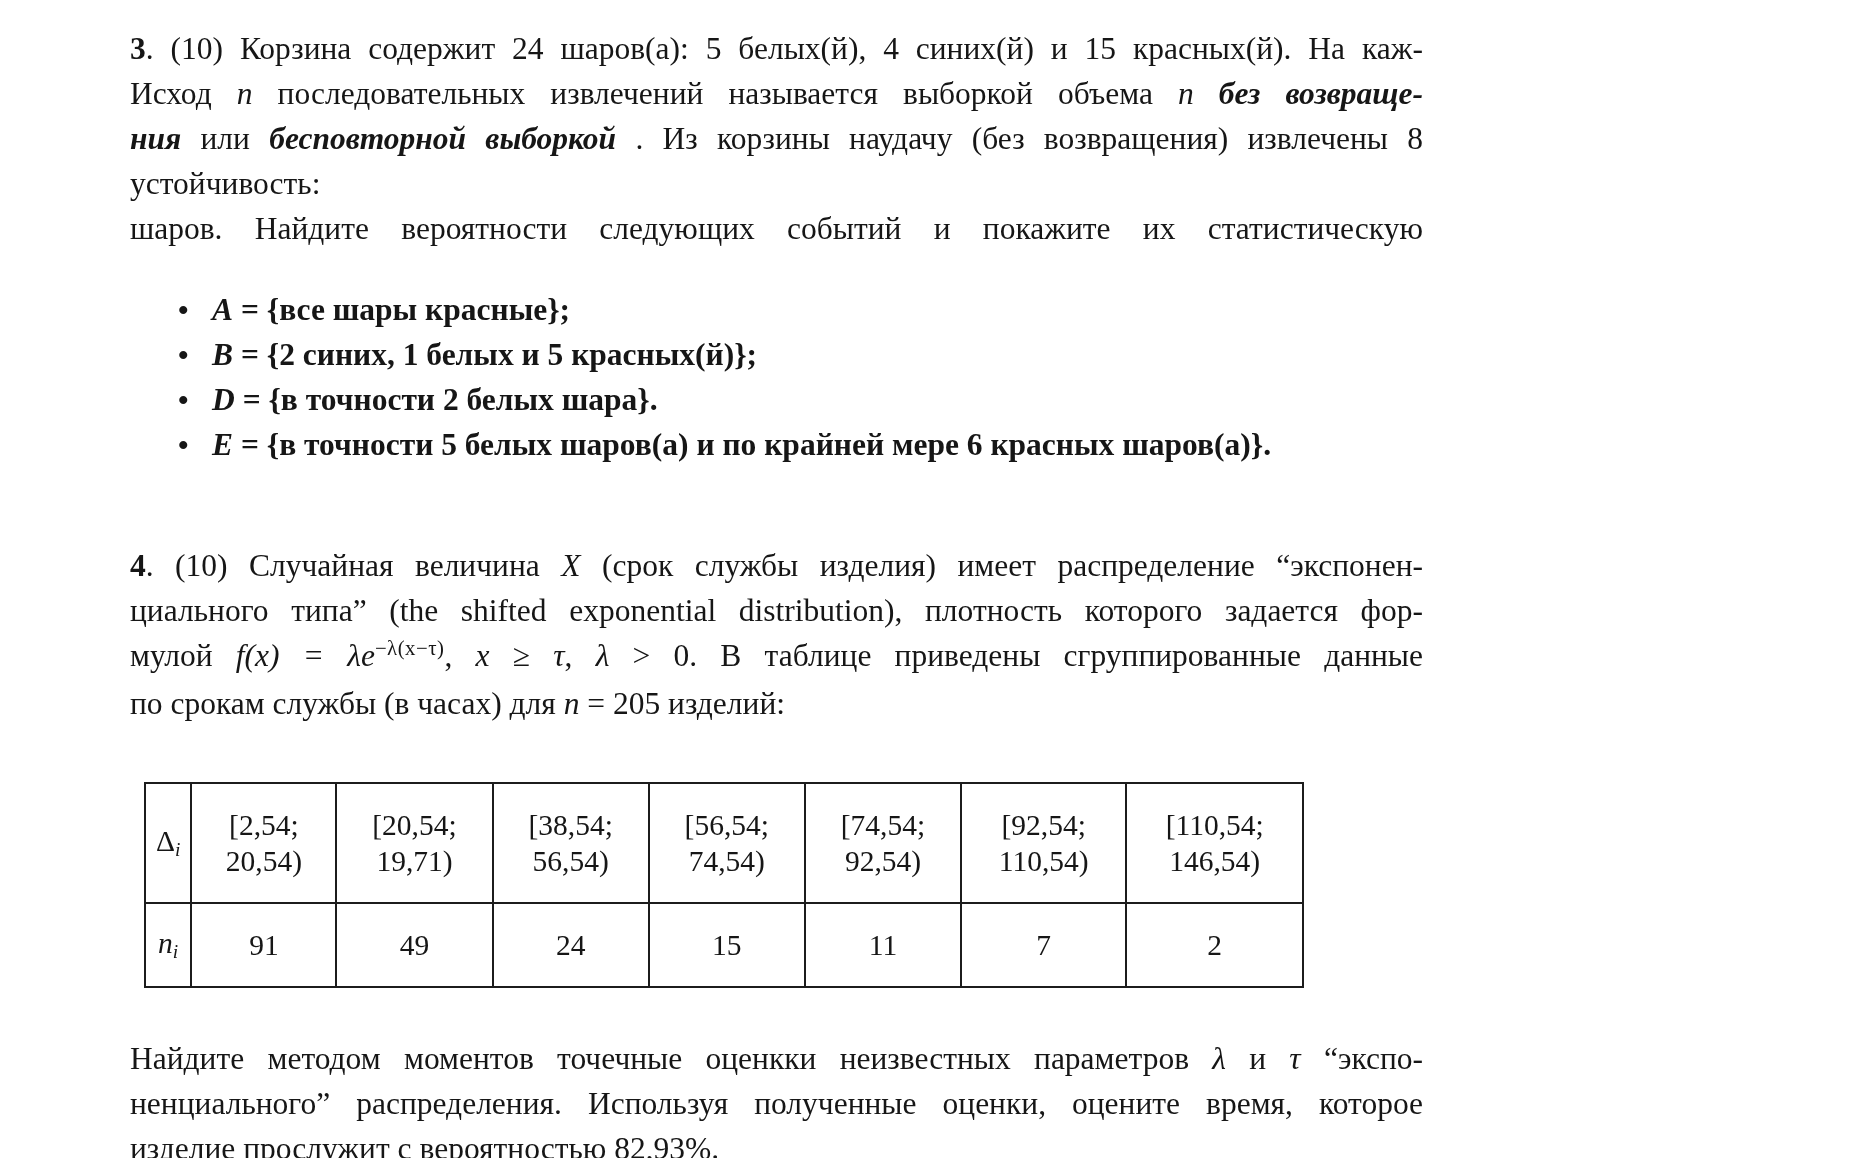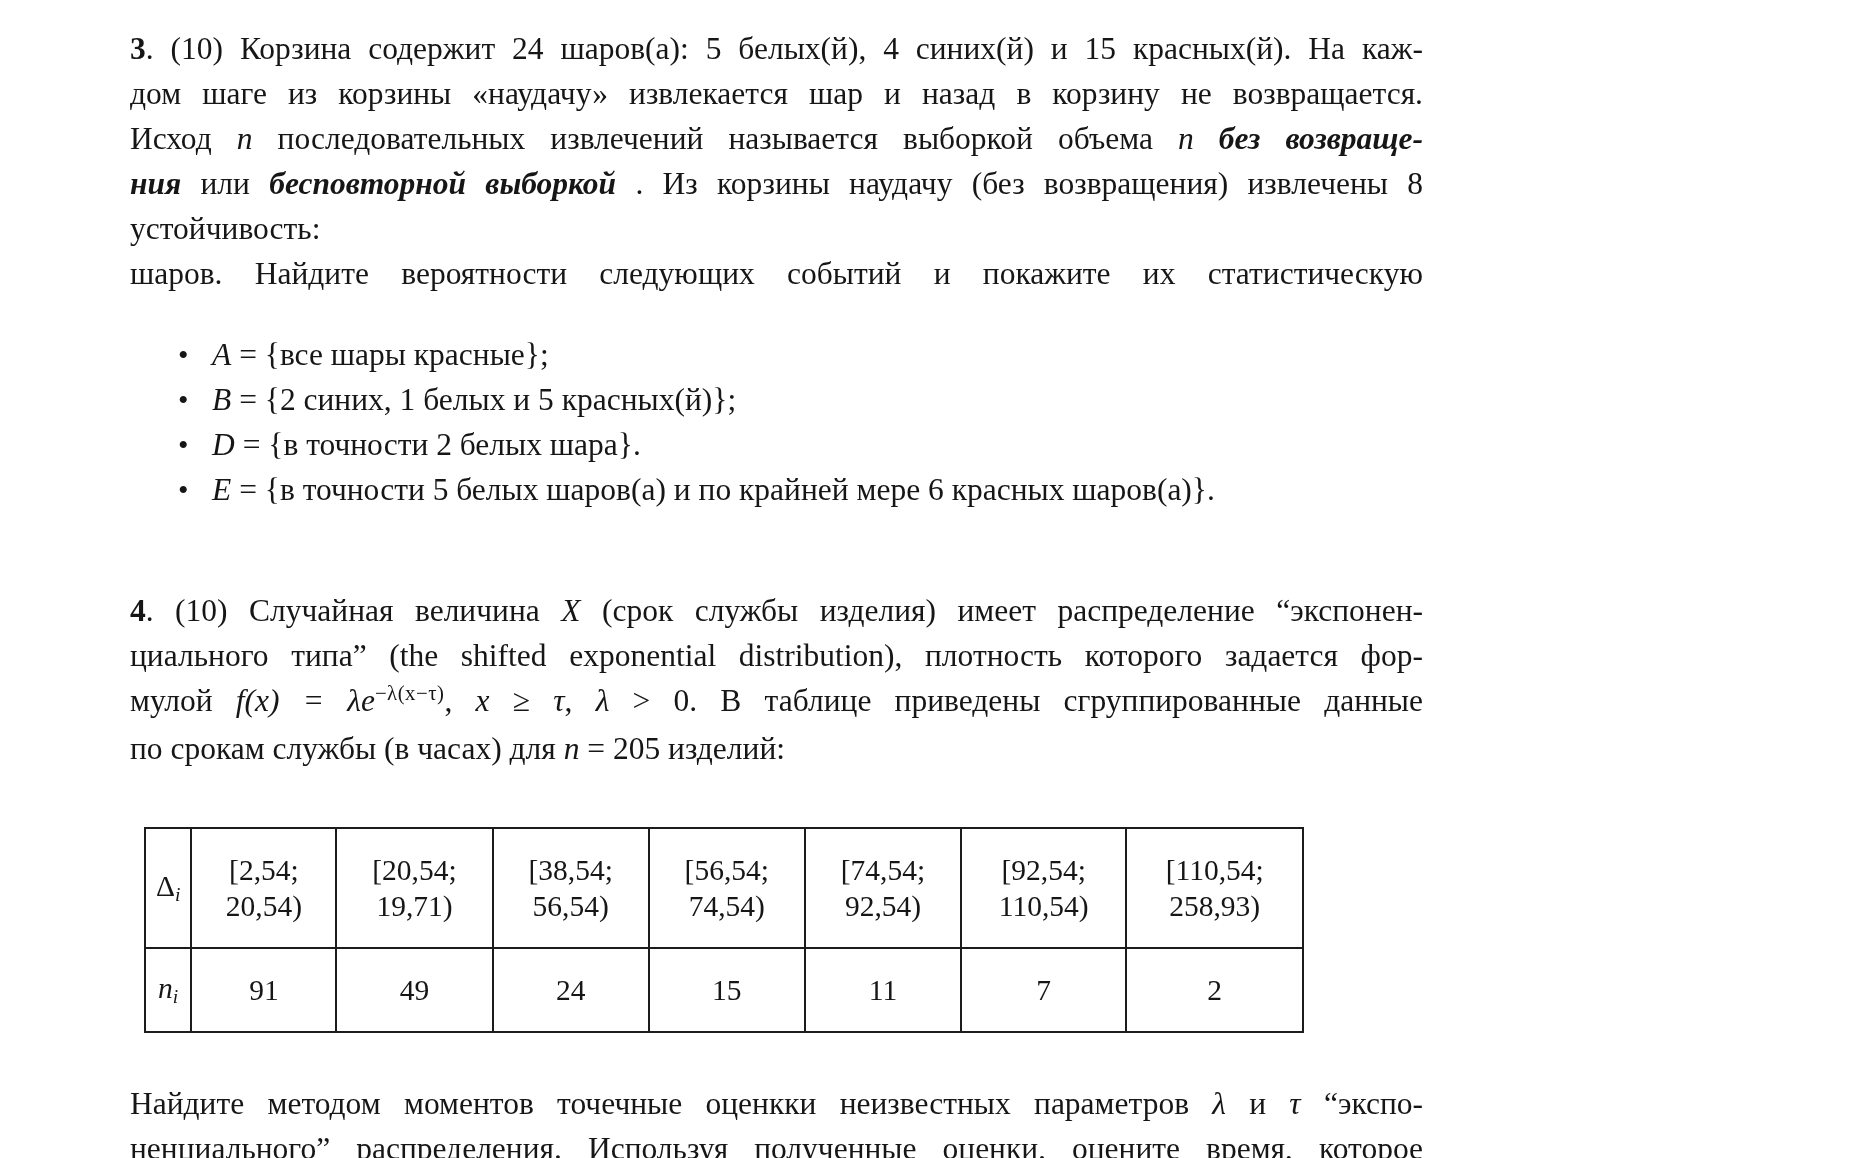--- a/index.html
+++ b/index.html
@@ -15,21 +15,21 @@
     text-align:justify;text-align-last:justify;
   }
   .tline.last{text-align:left;text-align-last:left;}
   .seg-b{font-weight:bold;}
   .seg-bi{font-weight:bold;font-style:italic;}
   .seg-m{font-style:italic;}
   .seg-sup{font-size:66%;position:relative;top:-0.55em;letter-spacing:0.5px;}
   .seg-sub{font-style:italic;font-size:66%;position:relative;top:0.28em;}
   .event-list{margin-top:36px;padding-left:48px;}
   .event-item{
-    font-size:31.5px;line-height:45px;white-space:nowrap;overflow:visible;
+    font-size:31.5px;line-height:45px;white-space:nowrap;overflow:visible;font-weight:bold;
   }
   .bullet{display:inline-block;width:34px;font-size:30px;}
   .problem4{margin-top:76px;}
   .closing{margin-top:48px;}
   table.freq{
     border-collapse:collapse;margin:56px 0 0 14px;width:1160px;
     table-layout:auto;
   }
   table.freq td{
     border:2px solid #1c1c1c;text-align:center;vertical-align:middle;
@@ -37,21 +37,20 @@
   }
   table.freq td.lbl{padding:5px 10px;}
 </style>
 </head>
 <body>
 
 <div class="content">
 
   <div>
     <div class="tline"><span class="seg-b">3</span><span class="seg">. (10) Корзина содержит 24 шаров(а): 5 белых(й), 4 синих(й) и 15 красных(й). На каж-</span></div>
-    <div class="tline"><span class="seg">дом шаге из корзины «наудачу» извлекается шар и назад в корзину не возвращается.</span></div>
     <div class="tline"><span class="seg">Исход </span><span class="seg-m">n</span><span class="seg"> последовательных извлечений называется выборкой объема </span><span class="seg-m">n</span><span class="seg"> </span><span class="seg-bi">без возвраще-</span></div>
     <div class="tline"><span class="seg-bi">ния</span><span class="seg"> или </span><span class="seg-bi">бесповторной выборкой</span><span class="seg"> . Из корзины наудачу (без возвращения) извлечены 8</span></div>
     <div class="tline last"><span class="seg">устойчивость:</span></div>
     <div class="tline"><span class="seg">шаров. Найдите вероятности следующих событий и покажите их статистическую</span></div>
   </div>
 
   <div class="event-list">
     <div class="event-item"><span class="bullet">•</span><span><span class="seg-m">A</span><span class="seg"> = {все шары красные};</span></span></div>
     <div class="event-item"><span class="bullet">•</span><span><span class="seg-m">B</span><span class="seg"> = {2 синих, 1 белых и 5 красных(й)};</span></span></div>
     <div class="event-item"><span class="bullet">•</span><span><span class="seg-m">D</span><span class="seg"> = {в точности 2 белых шара}.</span></span></div>
@@ -68,21 +67,21 @@
   <table class="freq">
     <tbody>
         <tr>
       <td class="lbl"><span class="seg">Δ</span><span class="seg-sub">i</span></td>
       <td>[2,54; 20,54)</td>
       <td>[20,54; 19,71)</td>
       <td>[38,54; 56,54)</td>
       <td>[56,54; 74,54)</td>
       <td>[74,54; 92,54)</td>
       <td>[92,54; 110,54)</td>
-      <td>[110,54; 258,93)</td>
+      <td>[110,54; 146,54)</td>
     </tr>
     <tr>
       <td class="lbl"><span class="seg-m">n</span><span class="seg-sub">i</span></td>
       <td>91</td>
       <td>49</td>
       <td>24</td>
       <td>15</td>
       <td>11</td>
       <td>7</td>
       <td>2</td>

